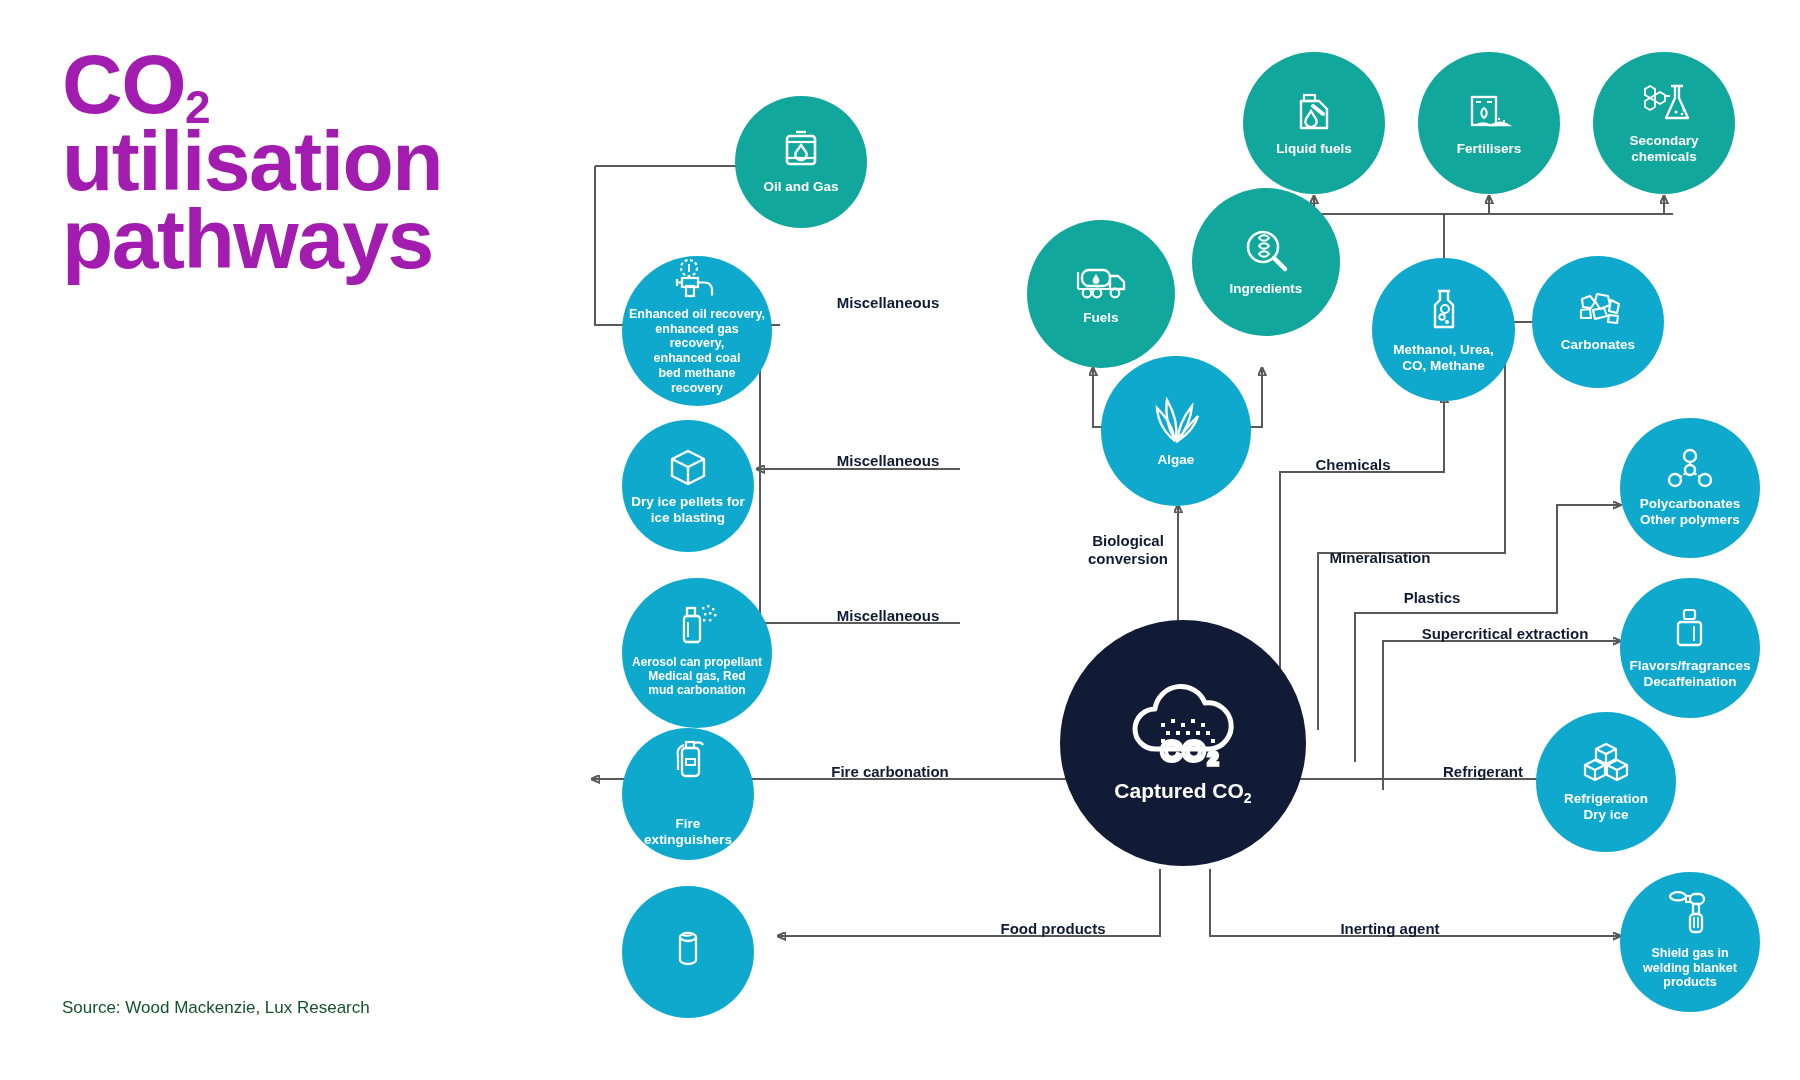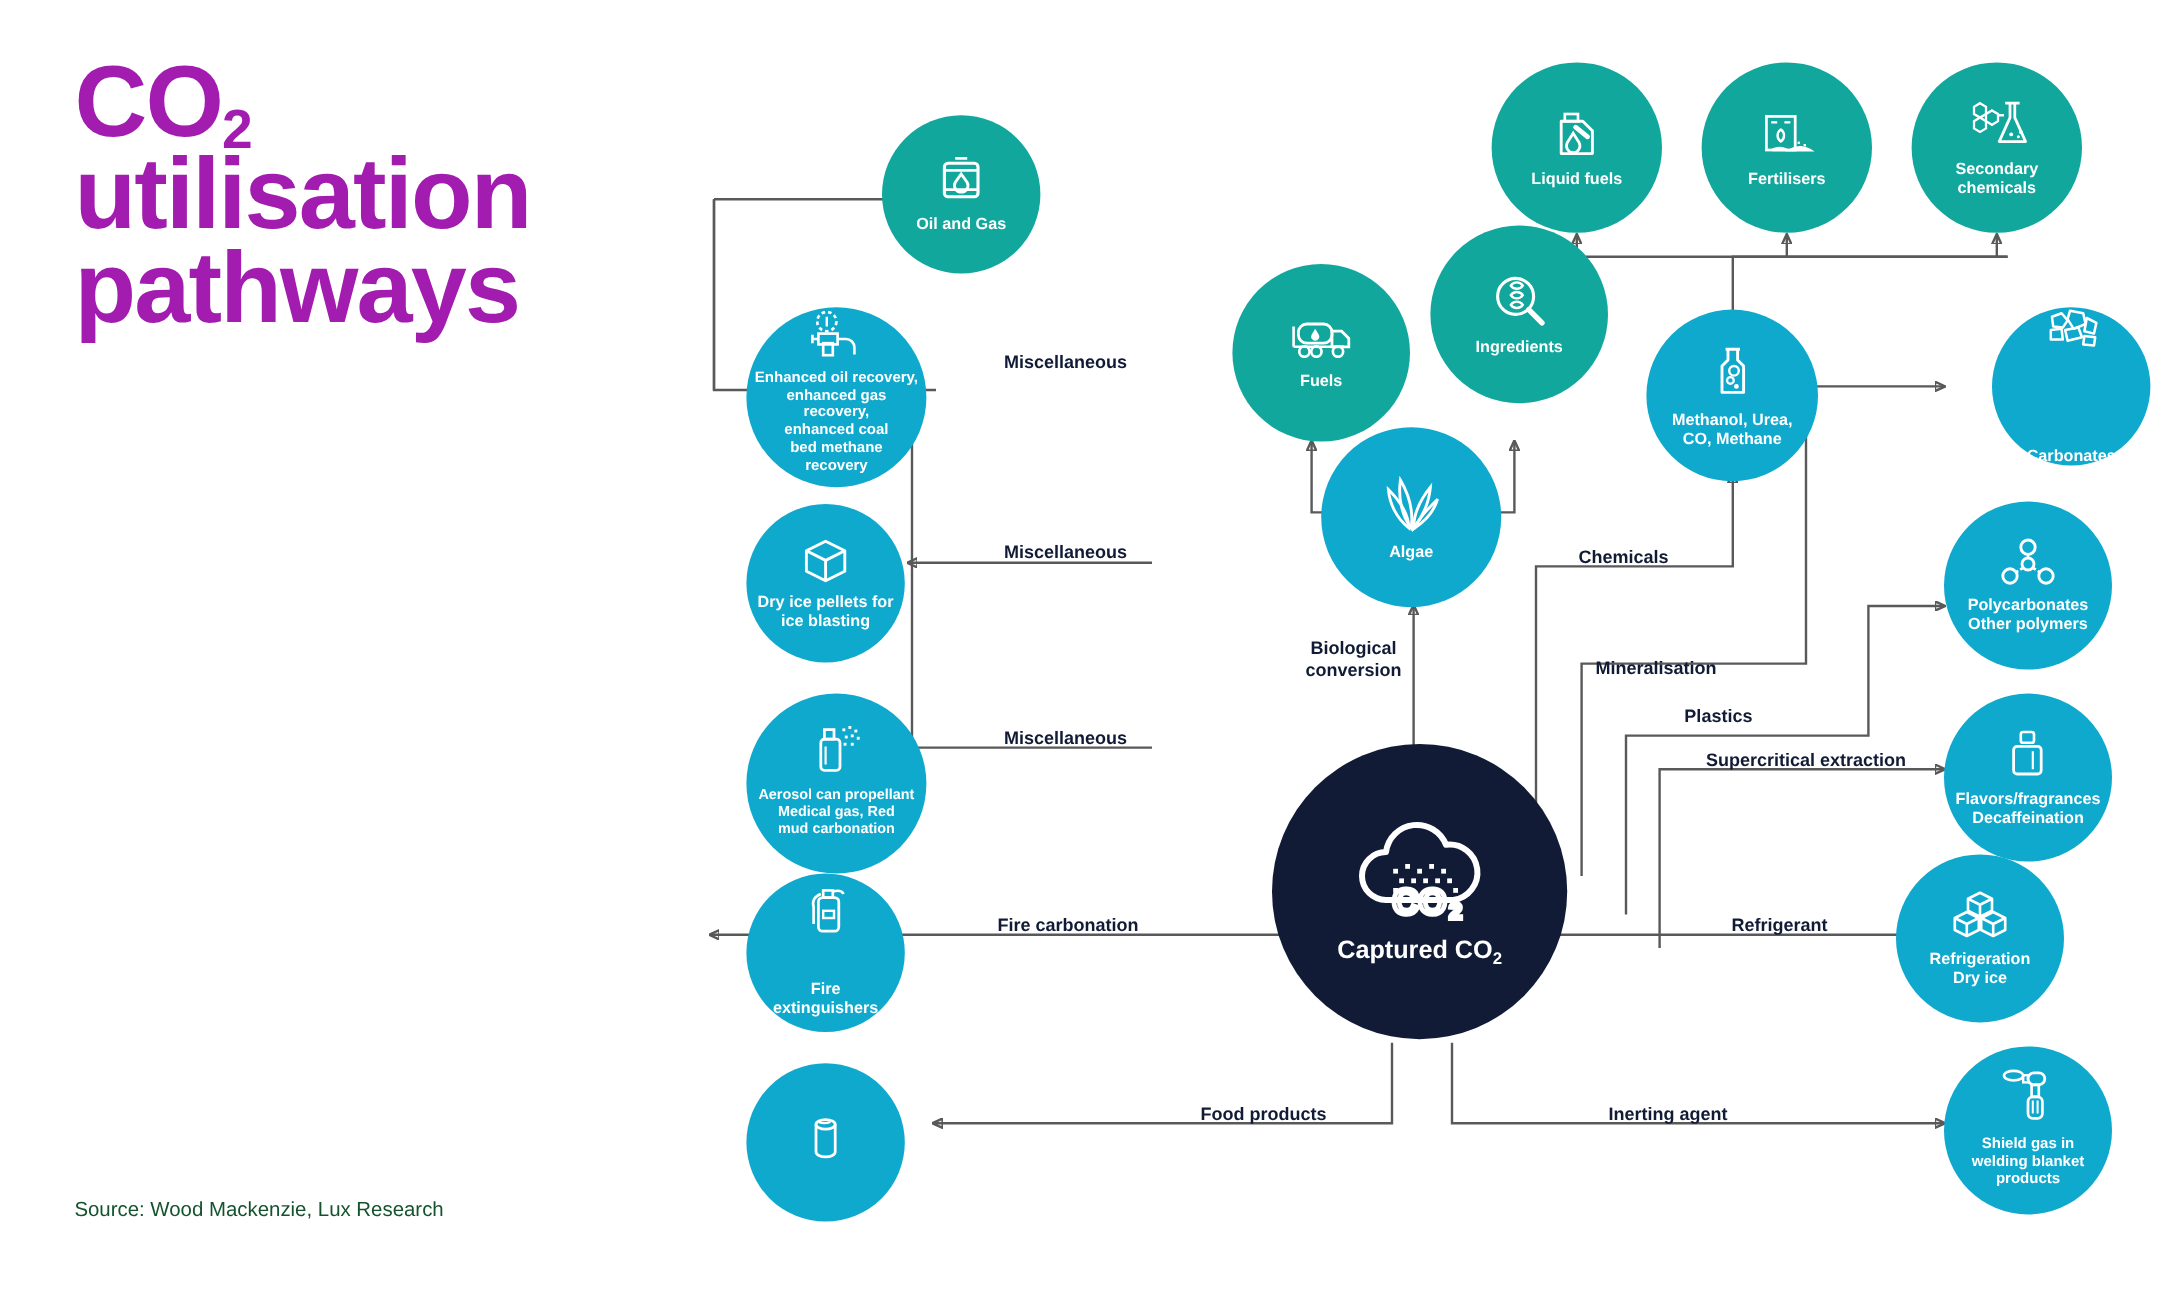--- a/index.html
+++ b/index.html
@@ -302,21 +302,21 @@
     <svg class="ico" width="40" height="50" viewBox="0 0 40 50">
       <path d="M14,5 h12 M16,5 v9 l-5,5 v22 h18 v-22 l-5,-5 v-9" fill="none" stroke="#fff" stroke-width="2.4" stroke-linejoin="round"></path>
       <circle cx="21" cy="23" r="4" fill="none" stroke="#fff" stroke-width="2"></circle>
       <circle cx="18" cy="31" r="2.8" fill="none" stroke="#fff" stroke-width="1.9"></circle>
       <circle cx="23" cy="36" r="2" fill="#fff"></circle>
     </svg>
     <div class="lbl">Methanol, Urea,
 CO, Methane</div>
   </div>
 
-  <div class="node cyan" style="left:1660px; top:256px; width:132px; height:132px;justify-content:space-between;">
+  <div class="node cyan" style="left:1532px; top:256px; width:132px; height:132px;">
     <svg class="ico" width="48" height="40" viewBox="0 0 48 40">
       <path d="M8,8 l8,-3 l5,6 l-4,6 l-8,-1 z" fill="none" stroke="#fff" stroke-width="2.1" stroke-linejoin="round"></path>
       <path d="M23,3 l11,2 l2,9 l-10,4 l-5,-8 z" fill="none" stroke="#fff" stroke-width="2.1" stroke-linejoin="round"></path>
       <path d="M37,9 l8,4 l-2,9 l-8,-2 z" fill="none" stroke="#fff" stroke-width="2.1" stroke-linejoin="round"></path>
       <path d="M7,19 l9,-1 l1,9 l-10,0 z" fill="none" stroke="#fff" stroke-width="2.1" stroke-linejoin="round"></path>
       <path d="M19,19 l11,-2 l3,8 l-12,3 z" fill="none" stroke="#fff" stroke-width="2.1" stroke-linejoin="round"></path>
       <path d="M35,24 l9,1 l-1,7 l-9,-1 z" fill="none" stroke="#fff" stroke-width="2.1" stroke-linejoin="round"></path>
     </svg>
     <div class="lbl">Carbonates</div>
   </div>
@@ -338,21 +338,21 @@
   <div class="node cyan" style="left:1620px; top:578px; width:140px; height:140px;">
     <svg class="ico" width="38" height="46" viewBox="0 0 38 46">
       <rect x="13" y="4" width="11" height="9" rx="2" fill="none" stroke="#fff" stroke-width="2.2"></rect>
       <path d="M10,16 h17 a3,3 0 0 1 3,3 v17 a3,3 0 0 1 -3,3 h-17 a3,3 0 0 1 -3,-3 v-17 a3,3 0 0 1 3,-3 z" fill="none" stroke="#fff" stroke-width="2.3"></path>
       <line x1="23" y1="20" x2="23" y2="35" stroke="#fff" stroke-width="1.8"></line>
     </svg>
     <div class="lbl">Flavors/fragrances
 Decaffeination</div>
   </div>
 
-  <div class="node cyan" style="left:1580px; top:712px; width:140px; height:140px;">
+  <div class="node cyan" style="left:1536px; top:712px; width:140px; height:140px;">
     <svg class="ico" width="50" height="44" viewBox="0 0 50 44">
       <path d="M25,3 L35,8 L35,18 L25,23 L15,18 L15,8 z" fill="none" stroke="#fff" stroke-width="2.2" stroke-linejoin="round"></path>
       <path d="M15,8 L25,13 L35,8 M25,13 L25,23" fill="none" stroke="#fff" stroke-width="2.2"></path>
       <path d="M14,19 L24,24 L24,34 L14,39 L4,34 L4,24 z" fill="none" stroke="#fff" stroke-width="2.2" stroke-linejoin="round"></path>
       <path d="M4,24 L14,29 L24,24 M14,29 L14,39" fill="none" stroke="#fff" stroke-width="2.2"></path>
       <path d="M36,19 L46,24 L46,34 L36,39 L26,34 L26,24 z" fill="none" stroke="#fff" stroke-width="2.2" stroke-linejoin="round"></path>
       <path d="M26,24 L36,29 L46,24 M36,29 L36,39" fill="none" stroke="#fff" stroke-width="2.2"></path>
     </svg>
     <div class="lbl">Refrigeration
 Dry ice</div>

